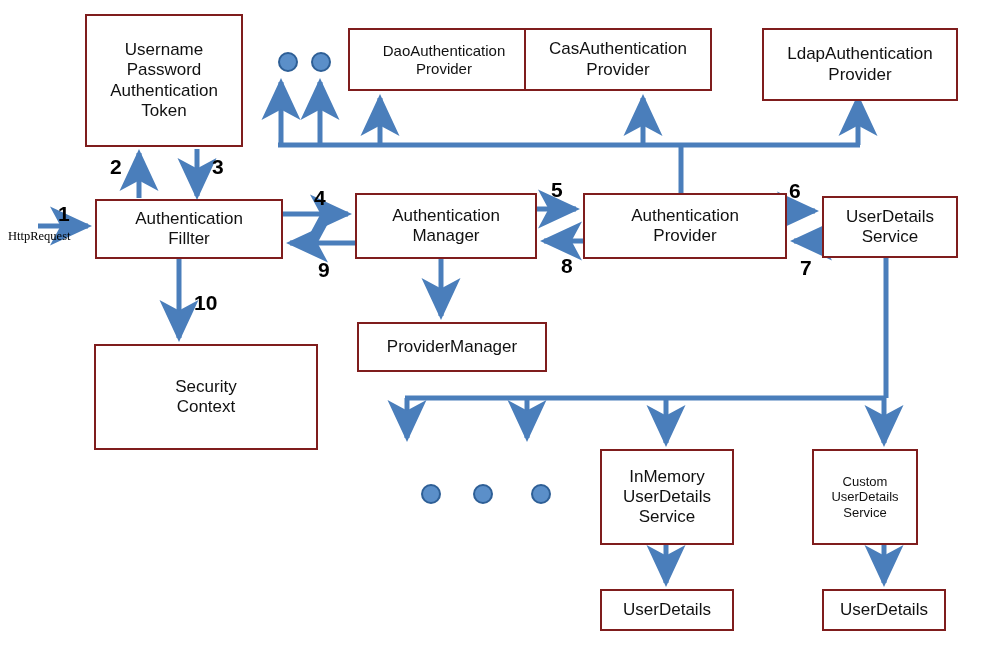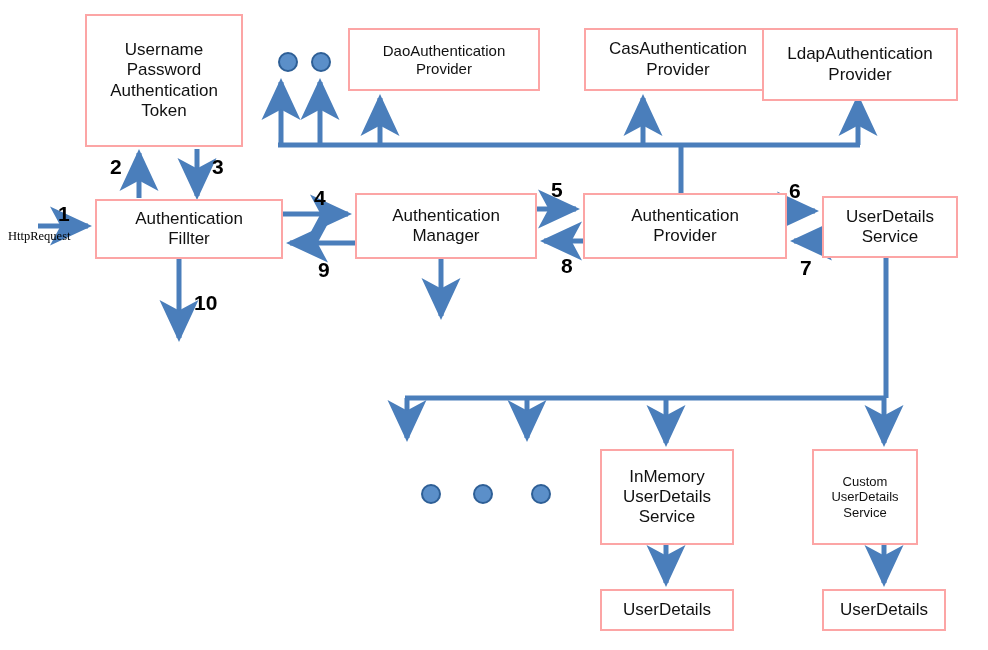--- a/index.html
+++ b/index.html
@@ -21,21 +21,21 @@
   svg.layer {
     position: absolute;
     top: 0;
     left: 0;
     width: 988px;
     height: 650px;
   }
   .nodebox {
     position: absolute;
     box-sizing: border-box;
-    border: 2px solid #fca5a5;
+    border: 2px solid #7f1d1d;
     background: #ffffff;
     display: flex;
     align-items: center;
     justify-content: center;
     text-align: center;
     color: #111111;
     font-family: "Liberation Sans", sans-serif;
     line-height: 1.18;
     white-space: pre-line;
     z-index: 3;
@@ -135,21 +135,21 @@
 Password
 Authentication
 Token</span>
   </div>
 
   <div class="nodebox" style="left:348px; top:28px;  width:192px; height:63px;  font-size:15px;">
     <span>DaoAuthentication
 Provider</span>
   </div>
 
-  <div class="nodebox" style="left:584px; top:28px;  width:188px; height:63px;  font-size:17px;">
+  <div class="nodebox" style="left:524px; top:28px;  width:188px; height:63px;  font-size:17px;">
     <span>CasAuthentication
 Provider</span>
   </div>
 
   <div class="nodebox" style="left:762px; top:28px;  width:196px; height:73px;  font-size:17px;">
     <span>LdapAuthentication
 Provider</span>
   </div>
 
   <div class="nodebox" style="left:95px;  top:199px; width:188px; height:60px;  font-size:17px;">
@@ -165,21 +165,28 @@
   <div class="nodebox" style="left:583px; top:193px; width:204px; height:66px;  font-size:17px;">
     <span>Authentication
 Provider</span>
   </div>
 
   <div class="nodebox" style="left:822px; top:196px; width:136px; height:62px;  font-size:17px;">
     <span>UserDetails
 Service</span>
   </div>
 
-
+  <div class="nodebox" style="left:94px;  top:344px; width:224px; height:106px; font-size:17px;">
+    <span>Security
+Context</span>
+  </div>
+
+  <div class="nodebox" style="left:357px; top:322px; width:190px; height:50px;  font-size:17px;">
+    <span>ProviderManager</span>
+  </div>
 
   <div class="nodebox" style="left:600px; top:449px; width:134px; height:96px;  font-size:17px;align-items:center;">
     <span>InMemory
 UserDetails
 Service</span>
   </div>
 
   <div class="nodebox" style="left:812px; top:449px; width:106px; height:96px;  font-size:13px;">
     <span>Custom
 UserDetails

